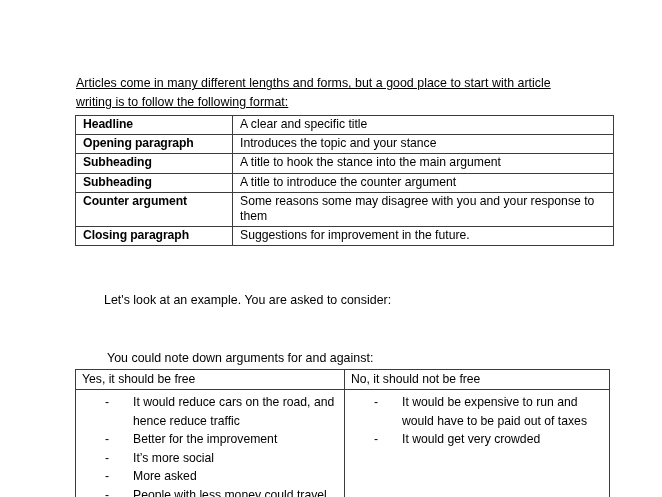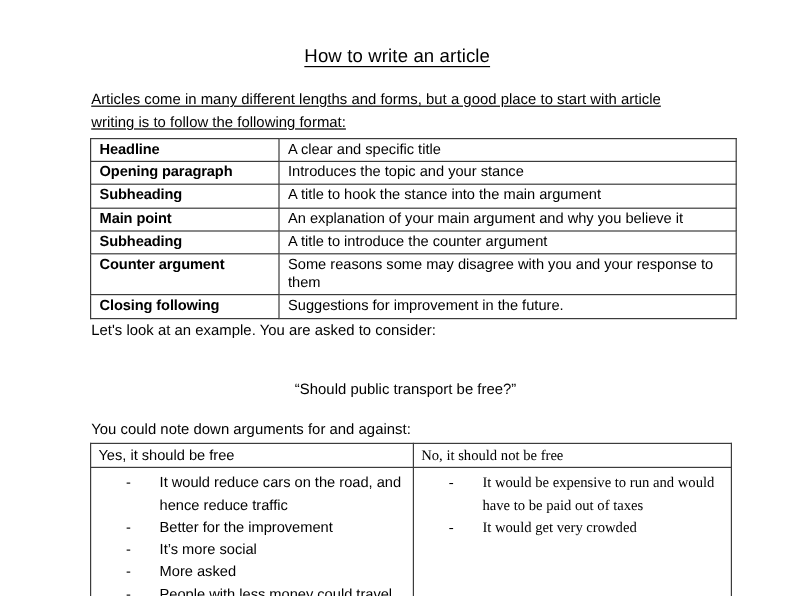--- a/index.html
+++ b/index.html
@@ -40,30 +40,30 @@
   
   .para {
     position: absolute;
     left: 76px;
     width: 512px;
     font-size: 12.4px;
     line-height: 19px;
     letter-spacing: 0.02px;
   }
   #intro-para   { top: 62px; text-decoration: underline; }
-  #example-para { top: 254px; }
+  #example-para { top: 279px; margin-left: 28px; }
   #quote-line   {
     top: 303px;
     left: 76px;
     width: 512px;
     text-align: center;
     padding-left: 12px;
     box-sizing: border-box;
   }
-  #args-para    { top: 337px; }
+  #args-para    { top: 337px; margin-left: 31px; }
 
   
   table.doc-table {
     position: absolute;
     border-collapse: collapse;
     table-layout: fixed;
     font-size: 12.2px;
     border-radius: 20px;
   }
   table.doc-table td {
@@ -91,21 +91,21 @@
   
   #args-table {
     left: 75px;
     top: 369px;
     width: 510px;
   }
   #args-table td {
     padding: 2px 5px 2px 6px;
   }
   #args-table td.col-yes { width: 257px; }
-  #args-table td.col-no  { width: 253px; font-family: Liberation Serif, serif; }
+  #args-table td.col-no  { width: 253px; }
   #args-table td.body-cell {
     height: 122px;
     padding-top: 3px;
   }
   .arg-list {
     margin: 0;
     padding: 0;
     list-style: none;
   }
   .arg-list li {
@@ -118,60 +118,54 @@
     position: absolute;
     left: 23px;
     top: 0;
   }
 </style>
 </head>
 <body>
 
 <div id="page">
 
-  <h1 class="doc-title"><span>How to write an article</span></h1>
 
   <p class="para" id="intro-para">Articles come in many different lengths and forms, but a good place to start with article writing is to follow the following format:</p>
 
   <table class="doc-table" id="format-table">
     <tbody>
       <tr>
         <td class="label-cell">Headline</td>
         <td class="desc-cell">A clear and specific title</td>
       </tr>
       <tr>
         <td class="label-cell">Opening paragraph</td>
         <td class="desc-cell">Introduces the topic and your stance</td>
       </tr>
       <tr>
         <td class="label-cell">Subheading</td>
         <td class="desc-cell">A title to hook the stance into the main argument</td>
       </tr>
       <tr>
-        <td class="label-cell">Main point</td>
-        <td class="desc-cell">An explanation of your main argument and why you believe it</td>
-      </tr>
-      <tr>
         <td class="label-cell">Subheading</td>
         <td class="desc-cell">A title to introduce the counter argument</td>
       </tr>
       <tr>
         <td class="label-cell">Counter argument</td>
         <td class="desc-cell">Some reasons some may disagree with you and your response to them</td>
       </tr>
       <tr>
-        <td class="label-cell">Closing following</td>
+        <td class="label-cell">Closing paragraph</td>
         <td class="desc-cell">Suggestions for improvement in the future.</td>
       </tr>
     </tbody>
   </table>
 
   <p class="para" id="example-para">Let's look at an example. You are asked to consider:</p>
 
-  <p class="para" id="quote-line">“Should public transport be free?”</p>
 
   <p class="para" id="args-para">You could note down arguments for and against:</p>
 
   <table class="doc-table" id="args-table">
     <tbody>
       <tr>
         <td class="col-yes">Yes, it should be free</td>
         <td class="col-no">No, it should not be free</td>
       </tr>
       <tr>

